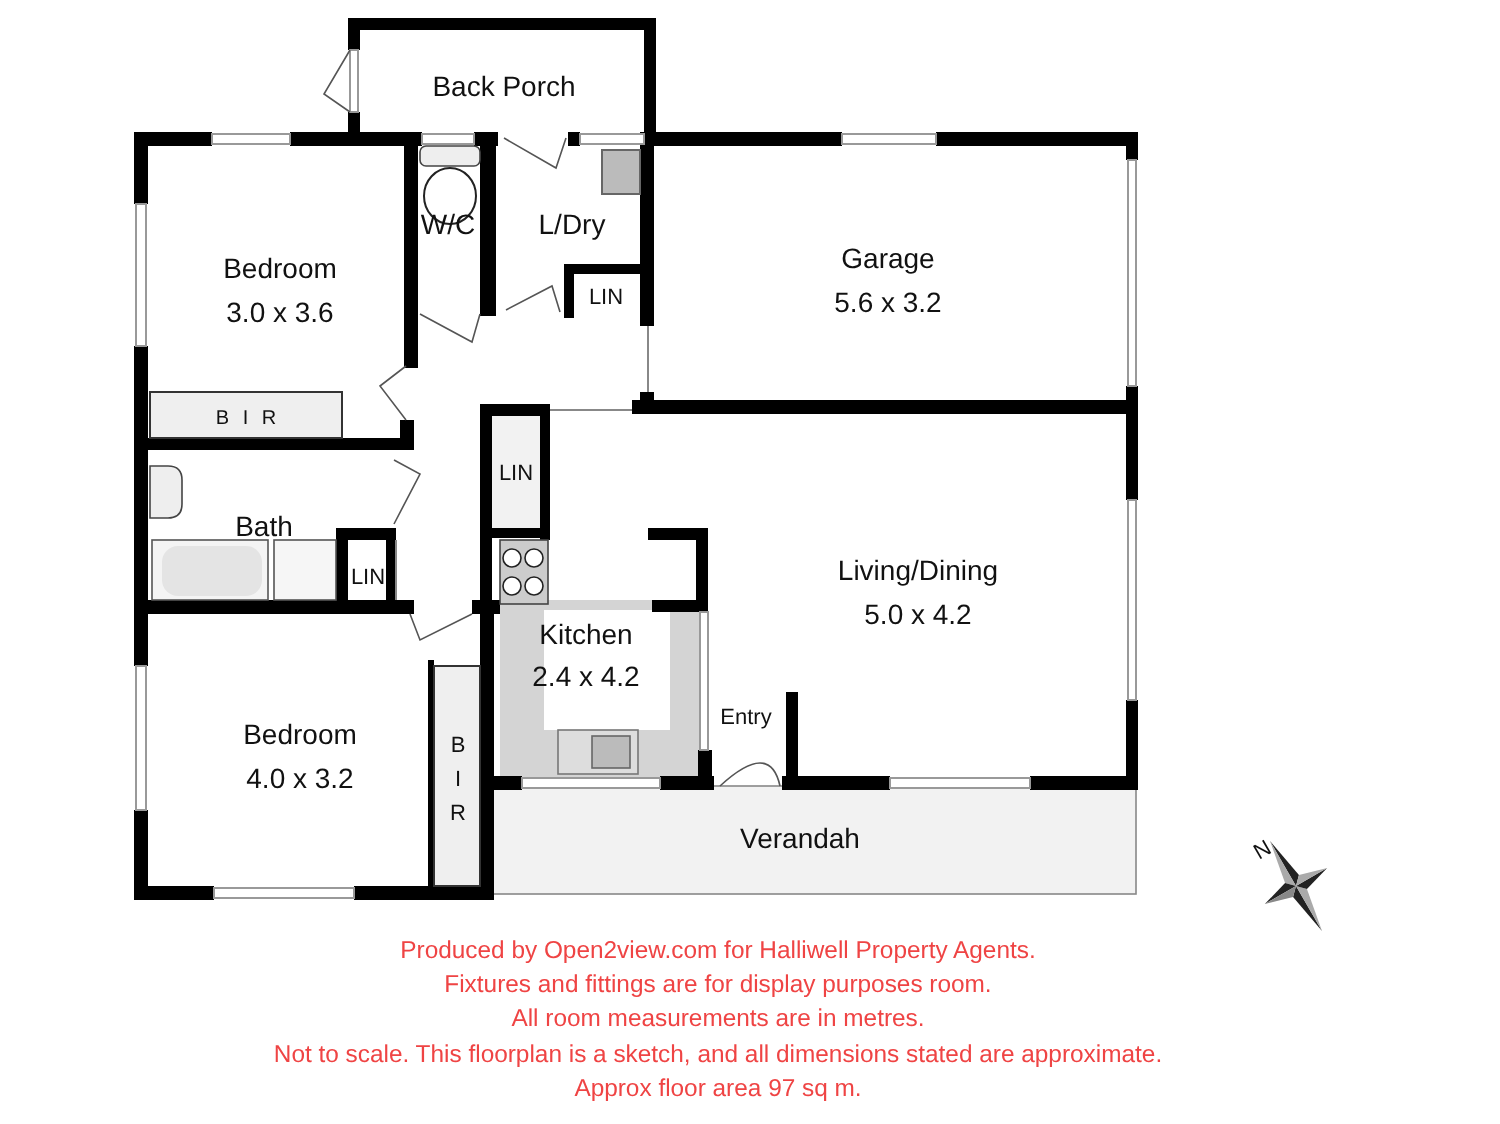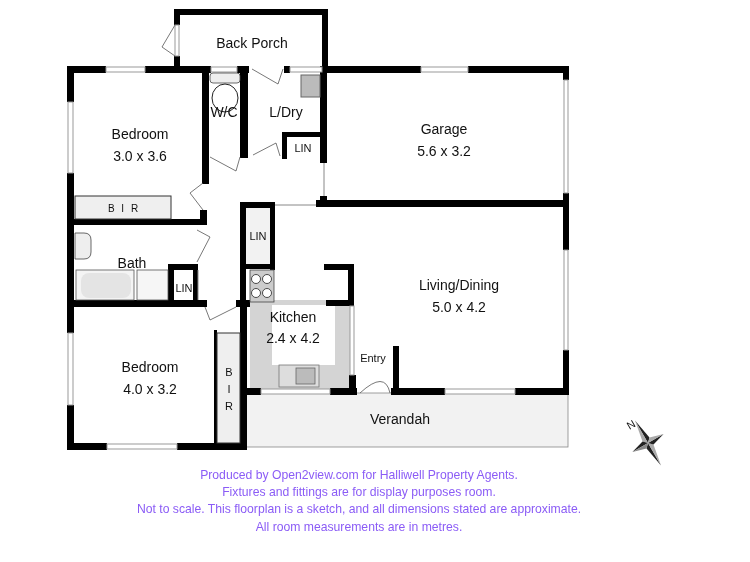--- a/index.html
+++ b/index.html
@@ -9,21 +9,21 @@
   .wall { fill: #000; }
   .win { fill: #fff; stroke: #999; stroke-width: 1; }
   .winline { stroke: #888; stroke-width: 1; }
   .door { fill: none; stroke: #555; stroke-width: 0.8; }
   .lbl { font-family: "Liberation Sans", sans-serif; fill: #111; }
   .room-name { font-size: 14px; }
   .room-dim { font-size: 14px; }
   .small { font-size: 11px; }
   .tiny { font-size: 10px; letter-spacing: 2px; }
   .footer { position: absolute; left: 0; width: 718px; top: 467px; text-align: center;
-            font-size: 12.2px; line-height: 17.2px; color: #8b5cf6; }
+            font-size: 12.2px; line-height: 17.2px; color: #ef4444; }
   .footer div { white-space: nowrap; }
 </style>
 </head>
 <body>
 
 <svg id="plan" viewBox="0 0 750 562" xmlns="http://www.w3.org/2000/svg">
 
   <rect x="246" y="393" width="322" height="54" fill="#f2f2f2" stroke="#888" stroke-width="0.8"></rect>
   <path d="M250 300 L250 390 L353 390 L353 303 L335 303 L335 300 Z" fill="#d4d4d4"></path>
   <rect x="272" y="305" width="63" height="60" fill="#ffffff"></rect>
@@ -204,15 +204,16 @@
     <polygon points="-18,0 -4,4 0,0" fill="#888"></polygon>
     <polygon points="18,0 4,4 0,0" fill="#222"></polygon>
     <polygon points="18,0 4,-4 0,0" fill="#aaa"></polygon>
   </g>
   <text class="lbl small" x="633" y="428" text-anchor="middle" font-size="9" transform="rotate(-30 633 428)">N</text>
 </svg>
 
 <div class="footer">
   <div>Produced by Open2view.com for Halliwell Property Agents.</div>
   <div>Fixtures and fittings are for display purposes room.</div>
+  <div>All room measurements are in metres.</div>
   <div>Not to scale. This floorplan is a sketch, and all dimensions stated are approximate.</div>
-  <div>All room measurements are in metres.</div>
+  <div>Approx floor area 97 sq m.</div>
 </div>
 
 </body></html>

